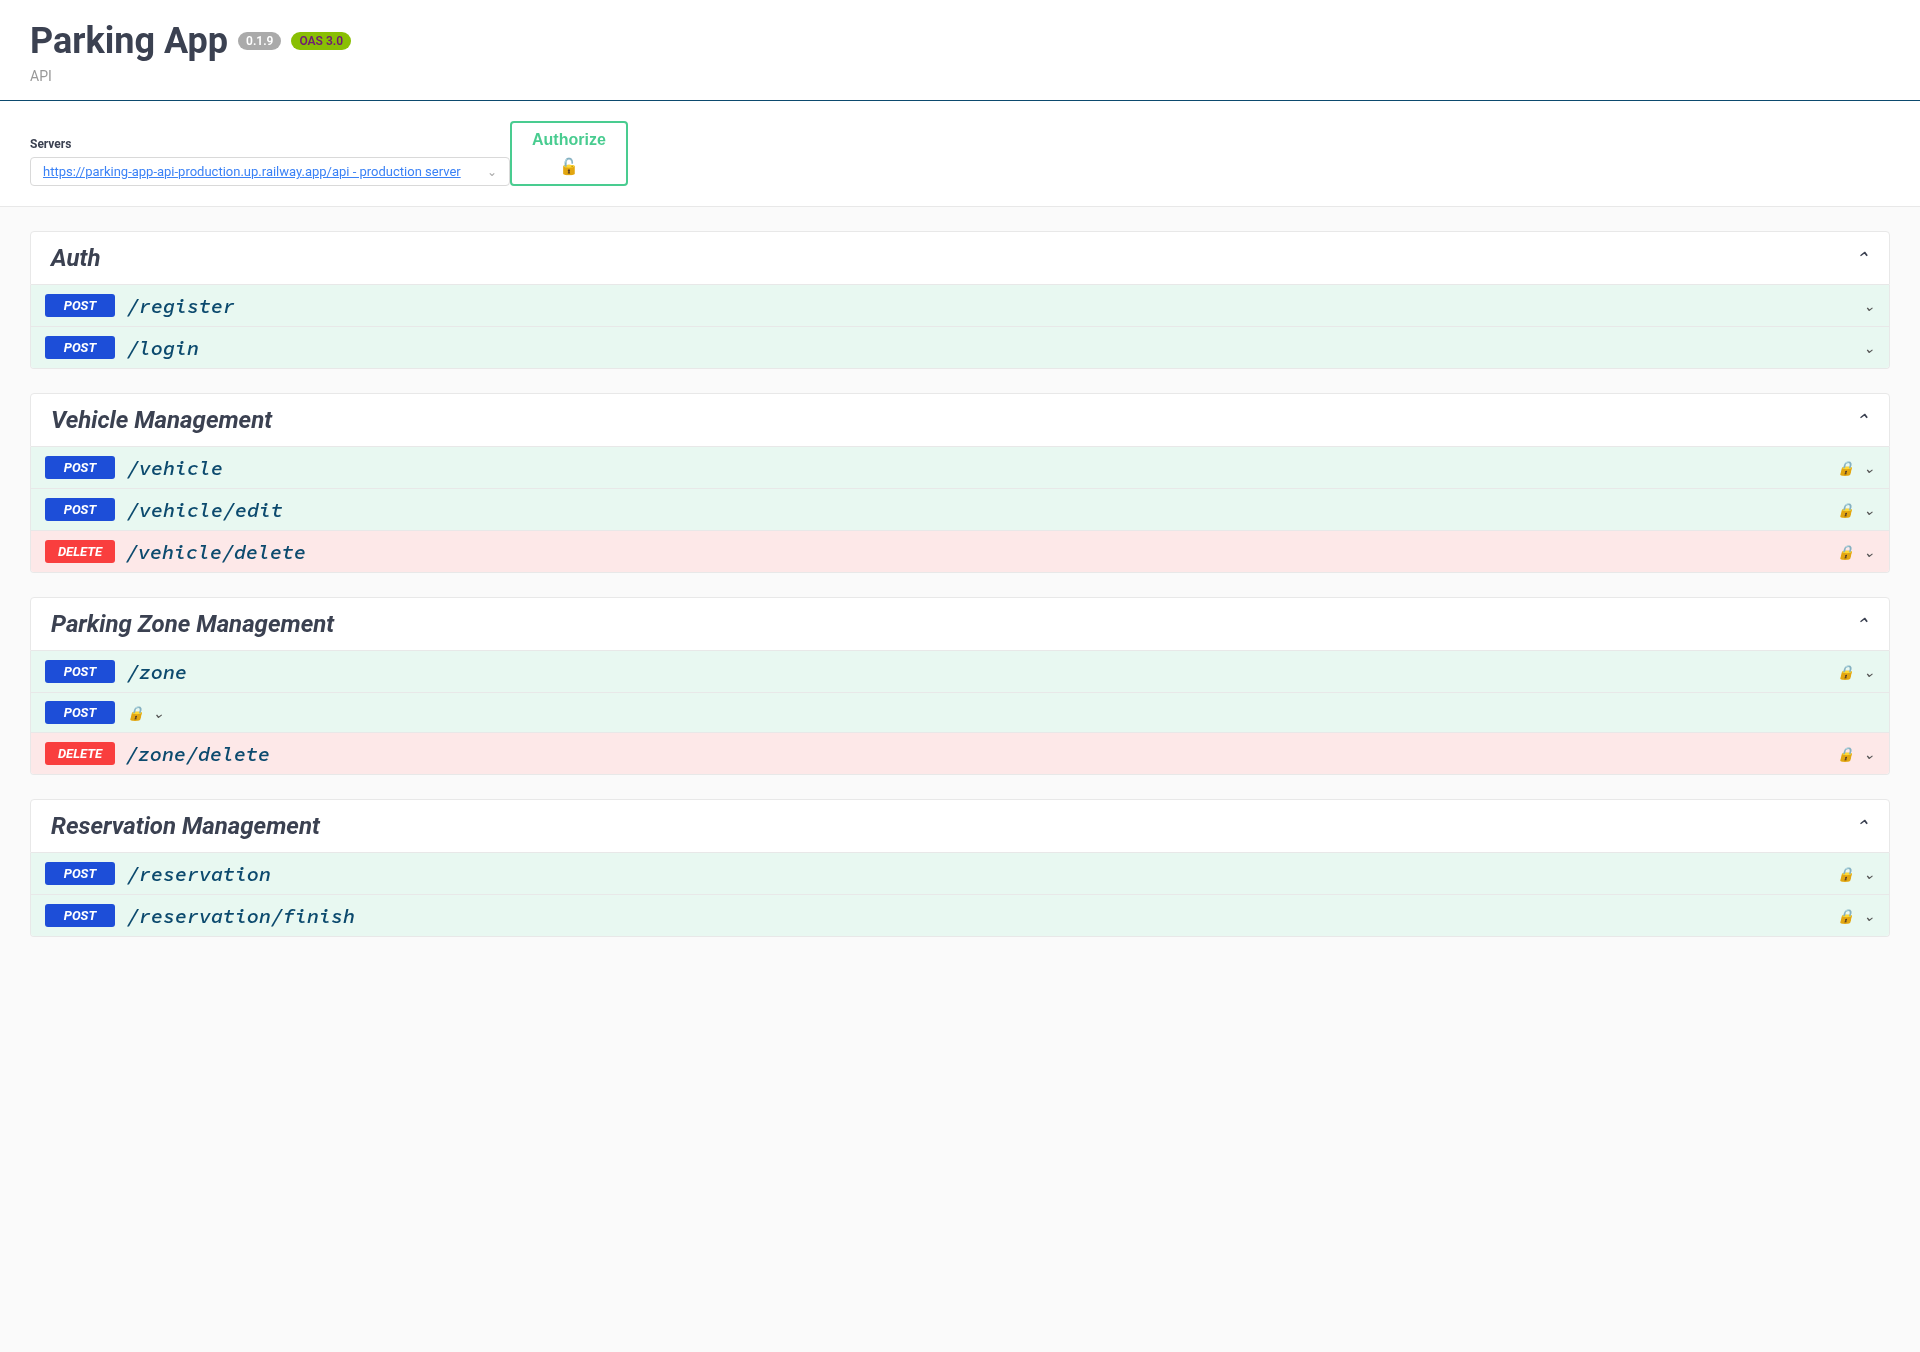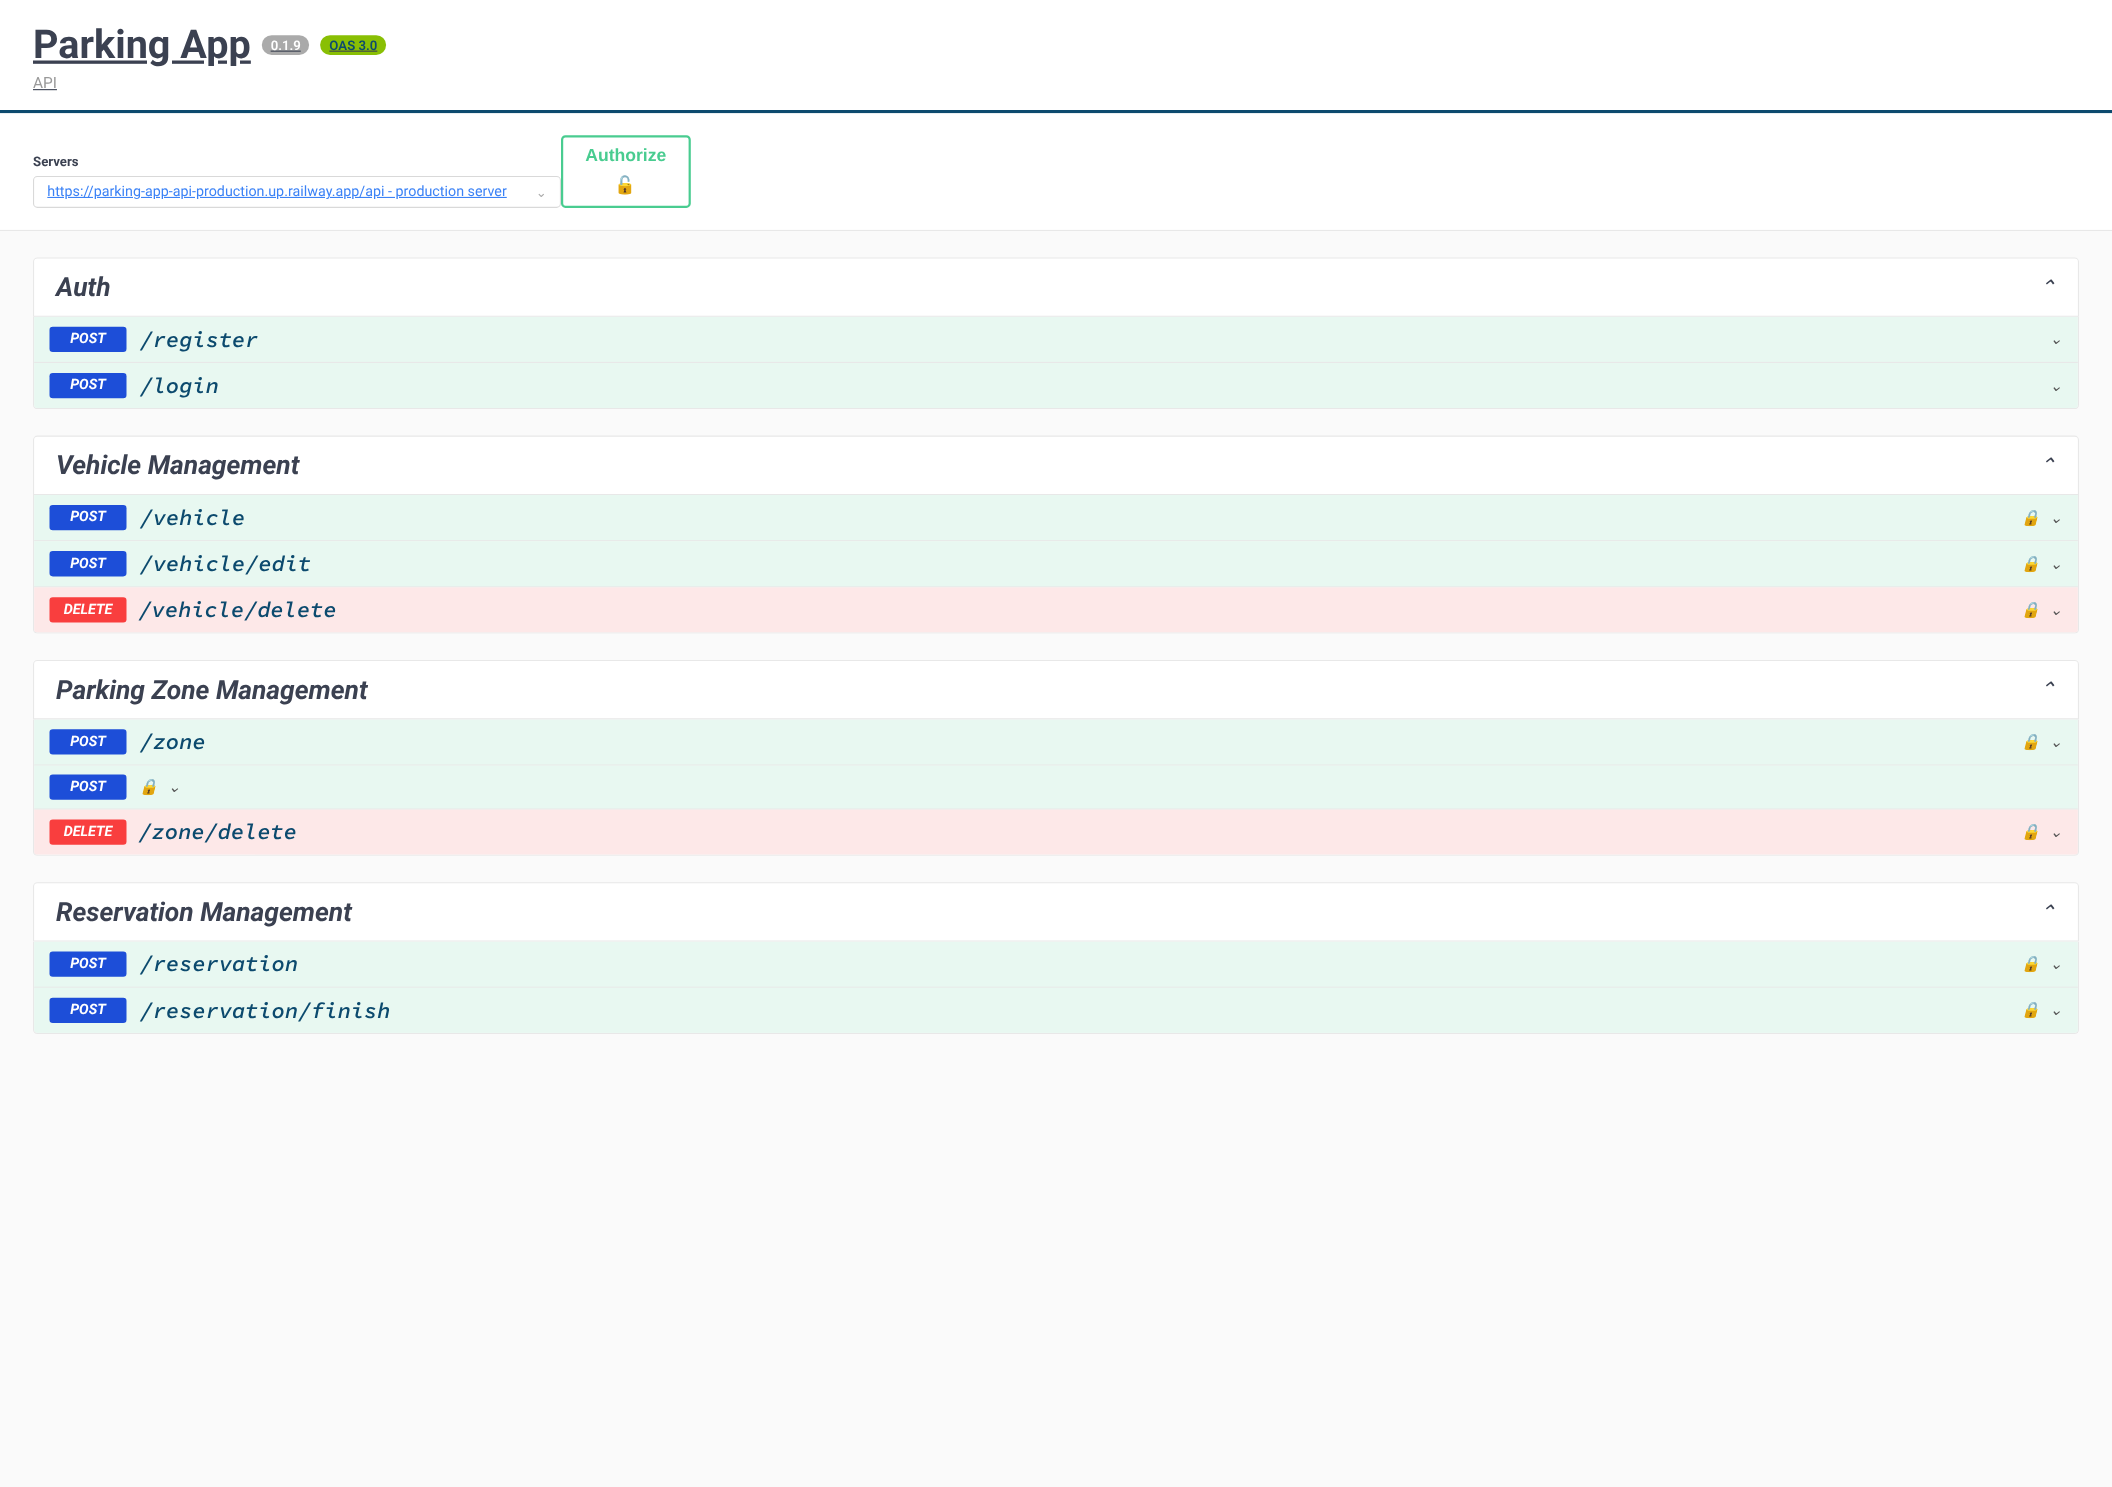--- a/index.html
+++ b/index.html
@@ -5,22 +5,21 @@
     * { box-sizing: border-box; margin: 0; padding: 0; }
     body {
       font-family: -apple-system, BlinkMacSystemFont, 'Segoe UI', Roboto, sans-serif;
       background: #fafafa;
       color: #3b4151;
       min-height: 1352px;
     }
     .header-section {
       background: #fff;
       padding: 20px 30px 16px 30px;
-      border-bottom: 3px solid #0c4a6e;
-      text-decoration: underline;
+      border-bottom: 1px solid #0c4a6e;
     }
     .app-title-row {
       display: flex;
       align-items: center;
       gap: 10px;
       margin-bottom: 6px;
     }
     .app-title {
       font-size: 36px;
       font-weight: 700;
@@ -29,21 +28,21 @@
     .badge {
       display: inline-flex;
       align-items: center;
       padding: 2px 8px;
       border-radius: 57px;
       font-size: 12px;
       font-weight: 600;
     }
     .badge-oas {
       background: #89bf04;
-      color: #0c4a6e;
+      color: #701a75;
     }
     .badge-gray {
       background: #aaa;
       color: #fff;
     }
     .app-subtitle {
       font-size: 14px;
       color: #999;
       margin-top: 4px;
     }

